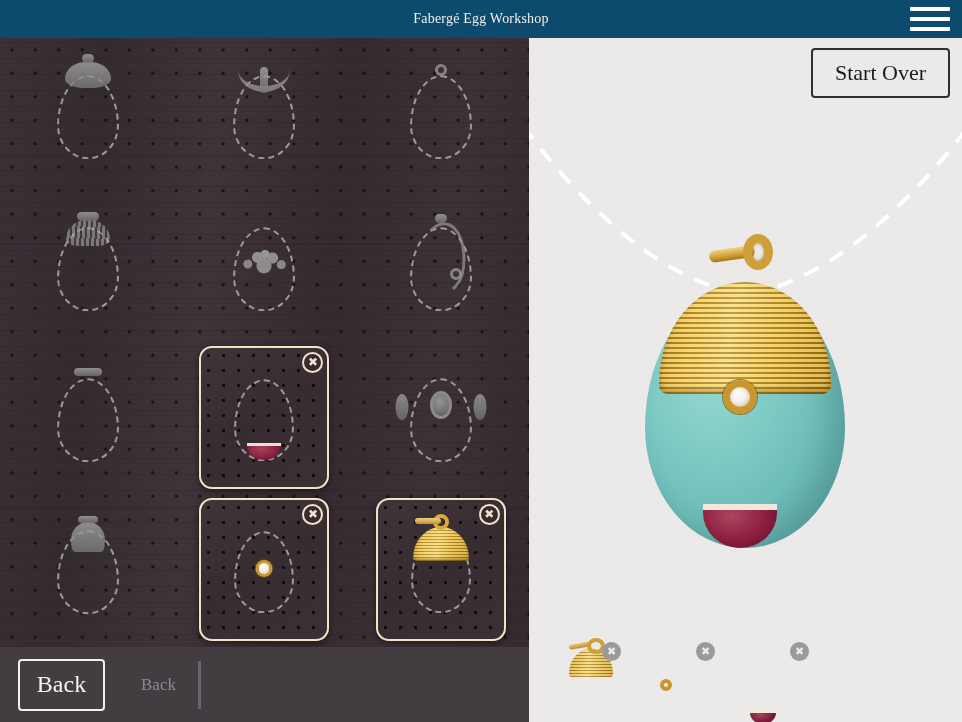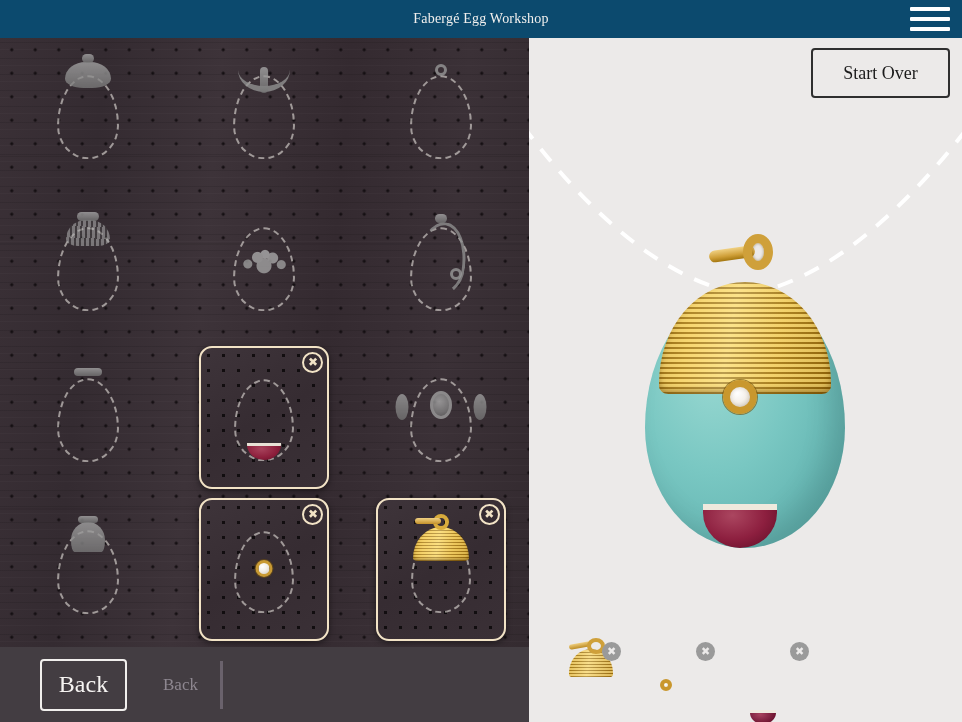--- a/index.html
+++ b/index.html
@@ -196,21 +196,21 @@
   .small-ring {
     width: 12px; height: 12px; border-radius: 50%;
     border: 3px solid #c6c1bb;
   }
 
   
   .bottom-nav {
     position: absolute; bottom: 0; left: 0;
     width: 529px; height: 75px;
     background: #433d42;
-    display: flex; align-items: center; padding-left: 22px;
+    display: flex; align-items: center;
   }
   .back-btn {
     margin-left: 18px;
     width: 87px; height: 52px;
     border: 2px solid #f1efed;
     border-radius: 4px;
     background: transparent;
     color: #f6f4f2;
     font-size: 24px;
     font-family: "Liberation Serif", "DejaVu Serif", serif;
@@ -236,21 +236,21 @@
     background: #eceae9;
     overflow: hidden;
   }
   .start-over {
     position: absolute; top: 10px; right: 12px;
     width: 139px; height: 50px;
     border: 2px solid #2f2f2f;
     border-radius: 4px;
     background: #eceae9;
     color: #1b1b1b;
-    font-size: 18px;
+    font-size: 22px;
     font-family: "Liberation Serif", "DejaVu Serif", serif;
     display: flex; align-items: center; justify-content: center;
     cursor: pointer;
   }
   .chain { position: absolute; top: 80px; left: 0; width: 433px; height: 200px; }
 
   
   .pendant {
     position: absolute;
     left: 50%; transform: translateX(-50%);

